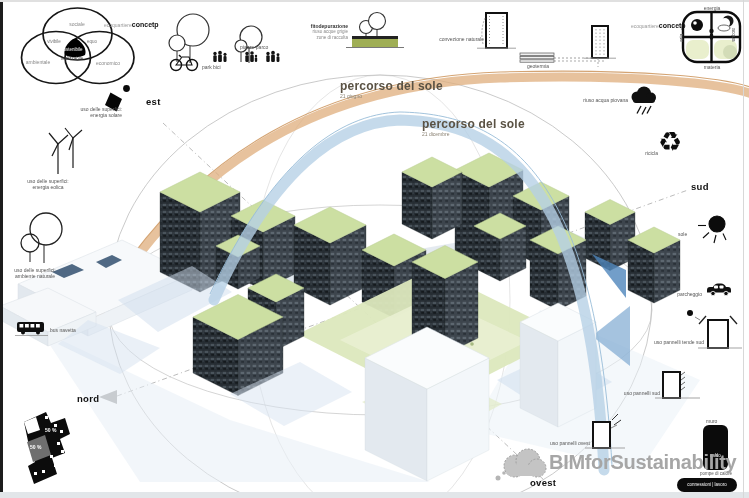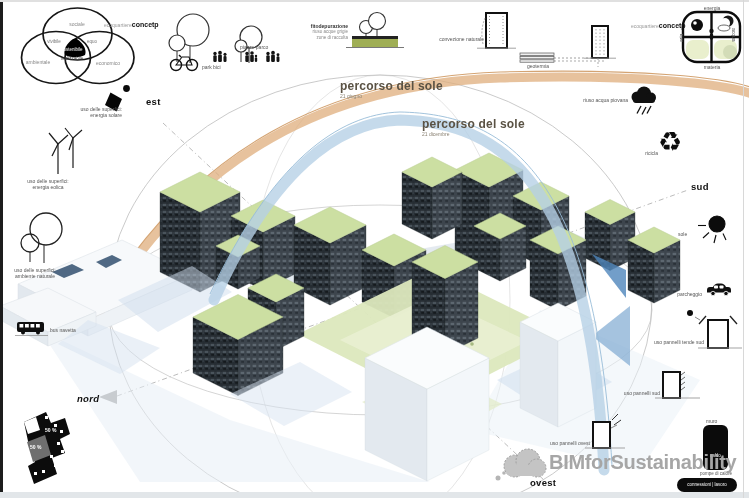--- a/index.html
+++ b/index.html
@@ -464,21 +464,21 @@
   <span class="blk sunpath-title">percorso del sole</span>
   <span class="blk sunpath-date">21 giugno</span>
 </div>
 <div class="lbl" style="left:422px;top:117px;">
   <span class="blk sunpath-title">percorso del sole</span>
   <span class="blk sunpath-date">21 dicembre</span>
 </div>
 
 <div class="lbl compass" style="left:146px;top:96px;">est</div>
 <div class="lbl compass" style="left:691px;top:181px;">sud</div>
-<div class="lbl compass" style="left:77px;top:393px;font-style:italic;">nord</div>
+<div class="lbl compass" style="left:77px;top:393px;">nord</div>
 <div class="lbl compass" style="left:530px;top:477px;">ovest</div>
 
 <div class="lbl rgt tiny2" style="left:58px;top:106px;width:64px;">
   <span class="blk t5">uso delle superfici:</span>
   <span class="blk t5">energia solare</span>
 </div>
 <div class="lbl ctr tiny2" style="left:16px;top:178px;width:64px;">
   <span class="blk t5">uso delle superfici:</span>
   <span class="blk t5">energia eolica</span>
 </div>

